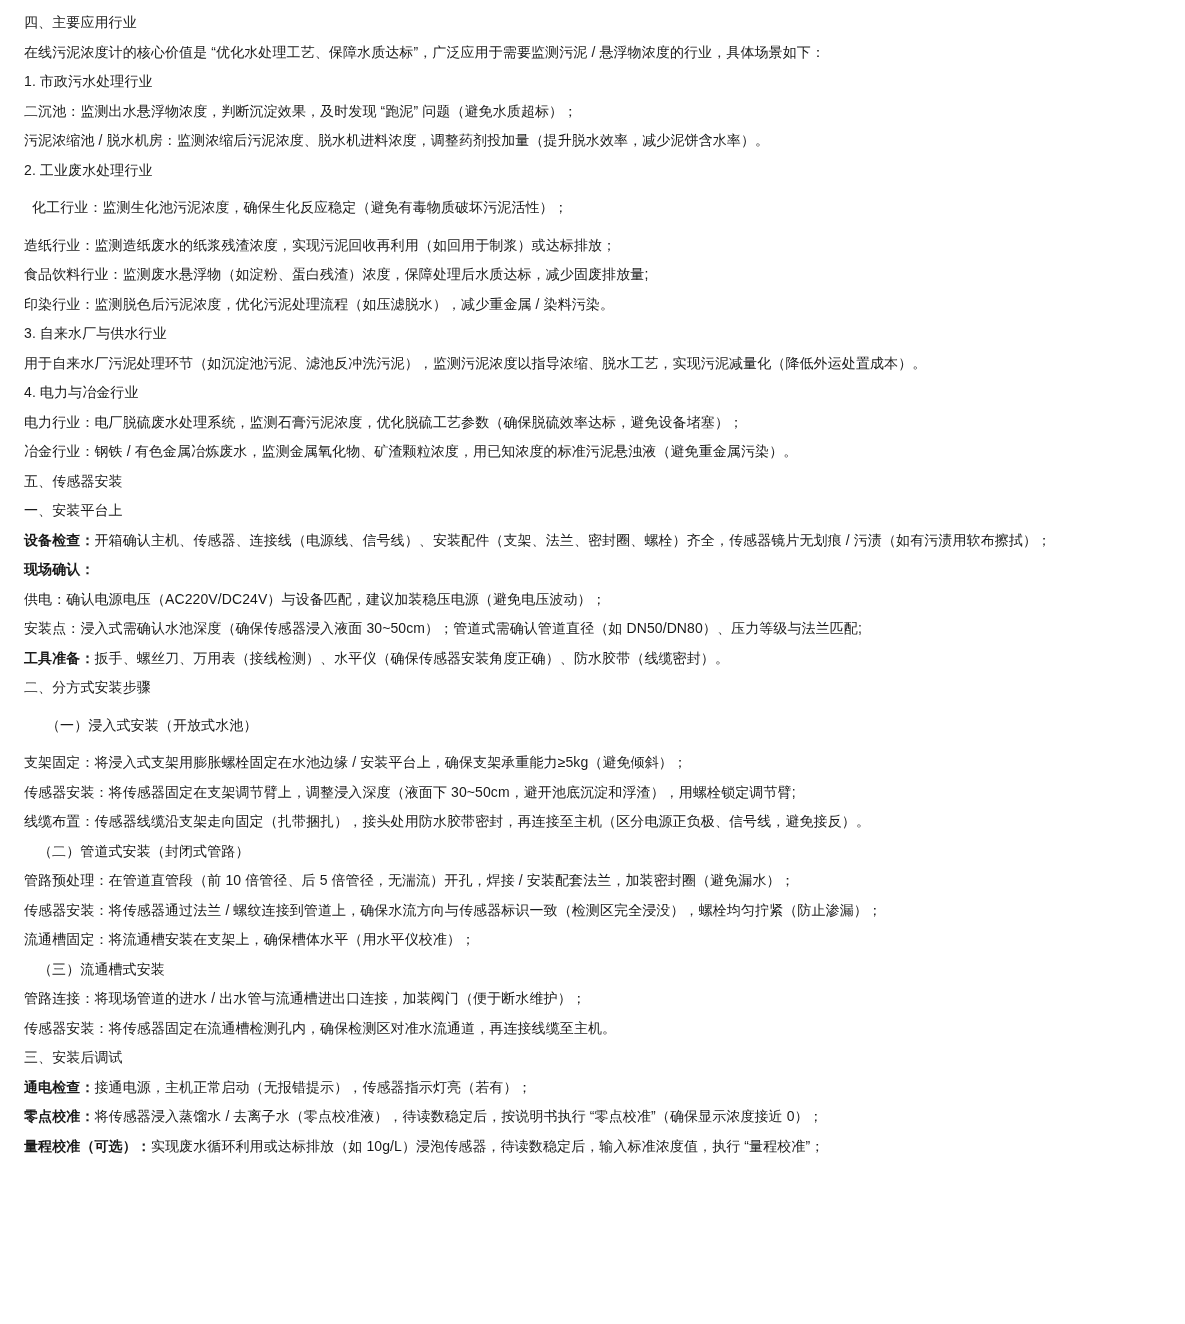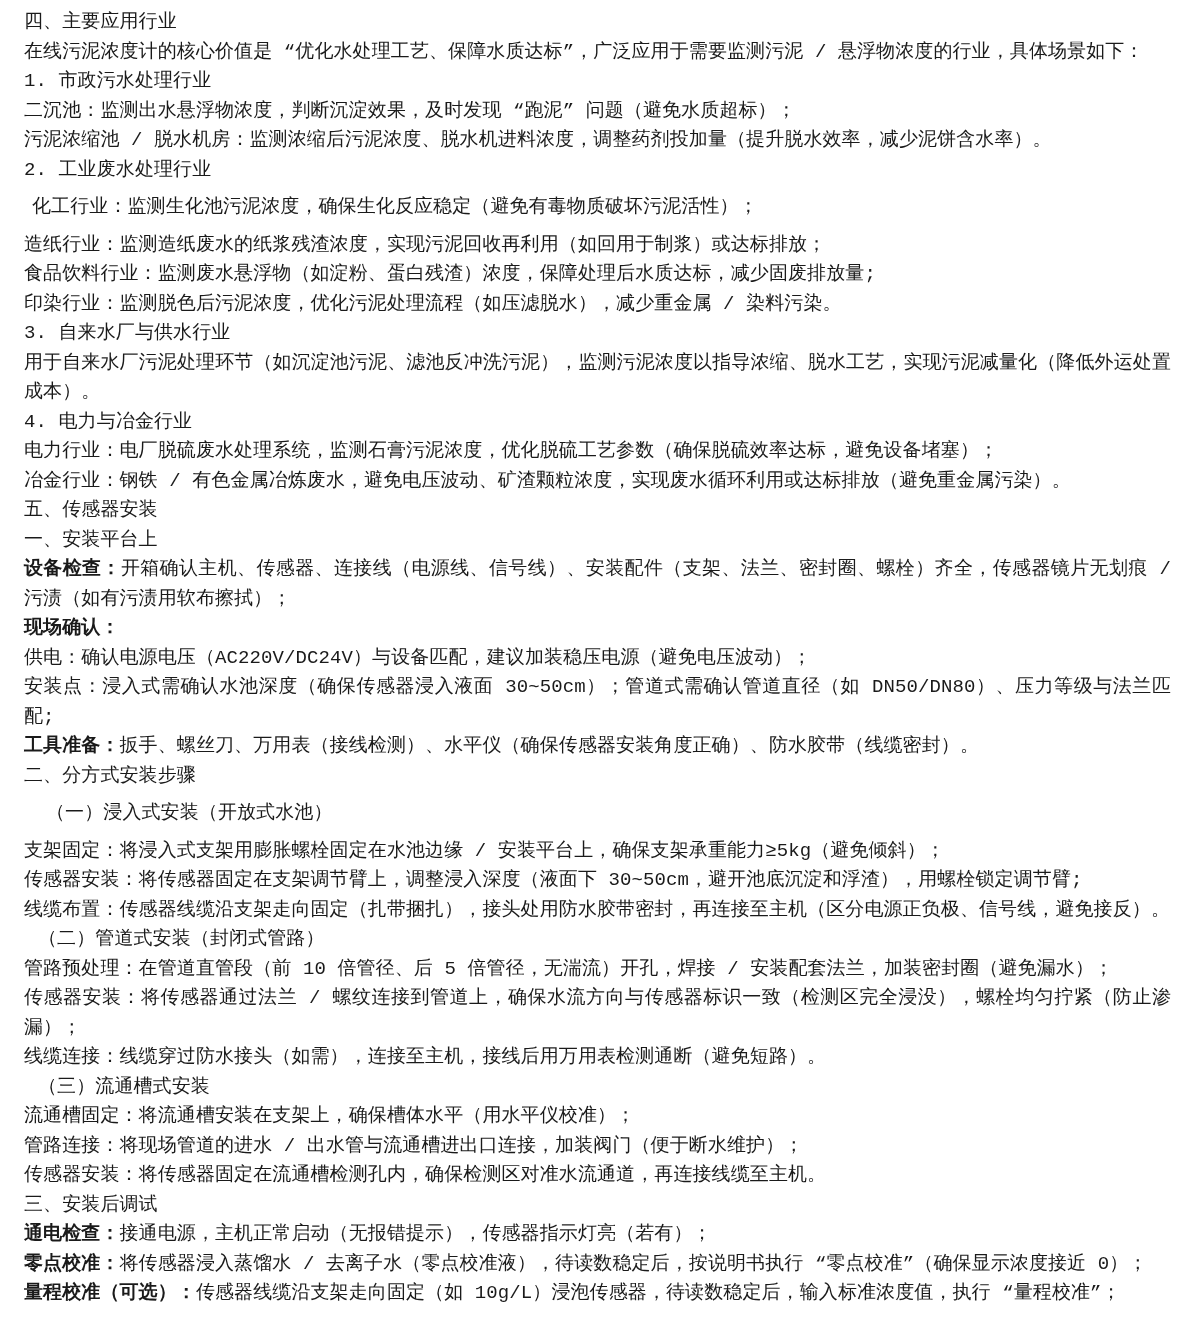--- a/index.html
+++ b/index.html
@@ -12,28 +12,27 @@
     min-height: 1324px;
     font-family: "Liberation Sans", "DejaVu Sans", sans-serif;
     color: #1a1a1a;
   }
   .page {
     width: 1185px;
     box-sizing: border-box;
     padding: 8px 14px 10px 24px;
   }
   .line {
-    font-size: 19px;
+    font-size: 14px;
     line-height: 29.5px;
     letter-spacing: 0.1px;
     white-space: pre-wrap;
     word-break: break-word;
     text-align: justify;
     text-justify: inter-ideograph;
-    font-family: Liberation Mono, monospace;
   }
   .indent1 {
     text-indent: 0;
     padding-left: 14px;
   }
   .b-run {
     font-weight: bold;
     margin-top: 43px;
   }
 </style>
@@ -49,39 +48,38 @@
       <p class="line" style="margin: 0px;"><span>污泥浓缩池 / 脱水机房：监测浓缩后污泥浓度、脱水机进料浓度，调整药剂投加量（提升脱水效率，减少泥饼含水率）。</span></p>
       <p class="line" style="margin: 0px;"><span>2. 工业废水处理行业</span></p>
       <p class="line" style="margin: 8px;"><span>化工行业：监测生化池污泥浓度，确保生化反应稳定（避免有毒物质破坏污泥活性）；</span></p>
       <p class="line" style="margin: 0px;"><span>造纸行业：监测造纸废水的纸浆残渣浓度，实现污泥回收再利用（如回用于制浆）或达标排放；</span></p>
       <p class="line" style="margin: 0px;"><span>食品饮料行业：监测废水悬浮物（如淀粉、蛋白残渣）浓度，保障处理后水质达标，减少固废排放量;</span></p>
       <p class="line" style="margin: 0px;"><span>印染行业：监测脱色后污泥浓度，优化污泥处理流程（如压滤脱水），减少重金属 / 染料污染。</span></p>
       <p class="line" style="margin: 0px;"><span>3. 自来水厂与供水行业</span></p>
       <p class="line" style="margin: 0px;"><span>用于自来水厂污泥处理环节（如沉淀池污泥、滤池反冲洗污泥），监测污泥浓度以指导浓缩、脱水工艺，实现污泥减量化（降低外运处置成本）。</span></p>
       <p class="line" style="margin: 0px;"><span>4. 电力与冶金行业</span></p>
       <p class="line" style="margin: 0px;"><span>电力行业：电厂脱硫废水处理系统，监测石膏污泥浓度，优化脱硫工艺参数（确保脱硫效率达标，避免设备堵塞）；</span></p>
-      <p class="line" style="margin: 0px;"><span>冶金行业：钢铁 / 有色金属冶炼废水，避免电压波动、矿渣颗粒浓度，实现废水循环利用或达标排放（避免重金属污染）。</span></p>
+      <p class="line" style="margin: 0px;"><span>冶金行业：钢铁 / 有色金属冶炼废水，监测金属氧化物、矿渣颗粒浓度，用已知浓度的标准污泥悬浊液（避免重金属污染）。</span></p>
       <p class="line" style="margin: 0px;"><span>五、传感器安装</span></p>
       <p class="line" style="margin: 0px;"><span>一、安装平台上</span></p>
       <p class="line" style="margin: 0px;"><span class="b-run">设备检查：</span><span>开箱确认主机、传感器、连接线（电源线、信号线）、安装配件（支架、法兰、密封圈、螺栓）齐全，传感器镜片无划痕 / 污渍（如有污渍用软布擦拭）；</span></p>
       <p class="line" style="margin: 0px;"><span class="b-run">现场确认：</span><span></span></p>
       <p class="line" style="margin: 0px;"><span>供电：确认电源电压（AC220V/DC24V）与设备匹配，建议加装稳压电源（避免电压波动）；</span></p>
       <p class="line" style="margin: 0px;"><span>安装点：浸入式需确认水池深度（确保传感器浸入液面 30~50cm）；管道式需确认管道直径（如 DN50/DN80）、压力等级与法兰匹配;</span></p>
       <p class="line" style="margin: 0px;"><span class="b-run">工具准备：</span><span>扳手、螺丝刀、万用表（接线检测）、水平仪（确保传感器安装角度正确）、防水胶带（线缆密封）。</span></p>
       <p class="line" style="margin: 0px;"><span>二、分方式安装步骤</span></p>
       <p class="line indent1" style="margin: 8px;"><span>（一）浸入式安装（开放式水池）</span></p>
       <p class="line" style="margin: 0px;"><span>支架固定：将浸入式支架用膨胀螺栓固定在水池边缘 / 安装平台上，确保支架承重能力≥5kg（避免倾斜）；</span></p>
       <p class="line" style="margin: 0px;"><span>传感器安装：将传感器固定在支架调节臂上，调整浸入深度（液面下 30~50cm，避开池底沉淀和浮渣），用螺栓锁定调节臂;</span></p>
       <p class="line" style="margin: 0px;"><span>线缆布置：传感器线缆沿支架走向固定（扎带捆扎），接头处用防水胶带密封，再连接至主机（区分电源正负极、信号线，避免接反）。</span></p>
       <p class="line indent1" style="margin: 0px;"><span>（二）管道式安装（封闭式管路）</span></p>
       <p class="line" style="margin: 0px;"><span>管路预处理：在管道直管段（前 10 倍管径、后 5 倍管径，无湍流）开孔，焊接 / 安装配套法兰，加装密封圈（避免漏水）；</span></p>
       <p class="line" style="margin: 0px;"><span>传感器安装：将传感器通过法兰 / 螺纹连接到管道上，确保水流方向与传感器标识一致（检测区完全浸没），螺栓均匀拧紧（防止渗漏）；</span></p>
-      <p class="line" style="margin: 0px;"><span>线缆连接：线缆穿过防水接头（如需），连接至主机，接线后用万用表检测通断（避免短路）。</span></p>
+      <p class="line" style="margin: 0px;"><span>流通槽固定：将流通槽安装在支架上，确保槽体水平（用水平仪校准）；</span></p>
       <p class="line indent1" style="margin: 0px;"><span>（三）流通槽式安装</span></p>
-      <p class="line" style="margin: 0px;"><span>流通槽固定：将流通槽安装在支架上，确保槽体水平（用水平仪校准）；</span></p>
       <p class="line" style="margin: 0px;"><span>管路连接：将现场管道的进水 / 出水管与流通槽进出口连接，加装阀门（便于断水维护）；</span></p>
       <p class="line" style="margin: 0px;"><span>传感器安装：将传感器固定在流通槽检测孔内，确保检测区对准水流通道，再连接线缆至主机。</span></p>
       <p class="line" style="margin: 0px;"><span>三、安装后调试</span></p>
       <p class="line" style="margin: 0px;"><span class="b-run">通电检查：</span><span>接通电源，主机正常启动（无报错提示），传感器指示灯亮（若有）；</span></p>
       <p class="line" style="margin: 0px;"><span class="b-run">零点校准：</span><span>将传感器浸入蒸馏水 / 去离子水（零点校准液），待读数稳定后，按说明书执行 “零点校准”（确保显示浓度接近 0）；</span></p>
-      <p class="line" style="margin: 0px;"><span class="b-run">量程校准（可选）：</span><span>传感器线缆沿支架走向固定（如 10g/L）浸泡传感器，待读数稳定后，输入标准浓度值，执行 “量程校准”；</span></p>
+      <p class="line" style="margin: 0px;"><span class="b-run">量程校准（可选）：</span><span>实现废水循环利用或达标排放（如 10g/L）浸泡传感器，待读数稳定后，输入标准浓度值，执行 “量程校准”；</span></p>
     </div>
 </div>
 
 </body></html>

